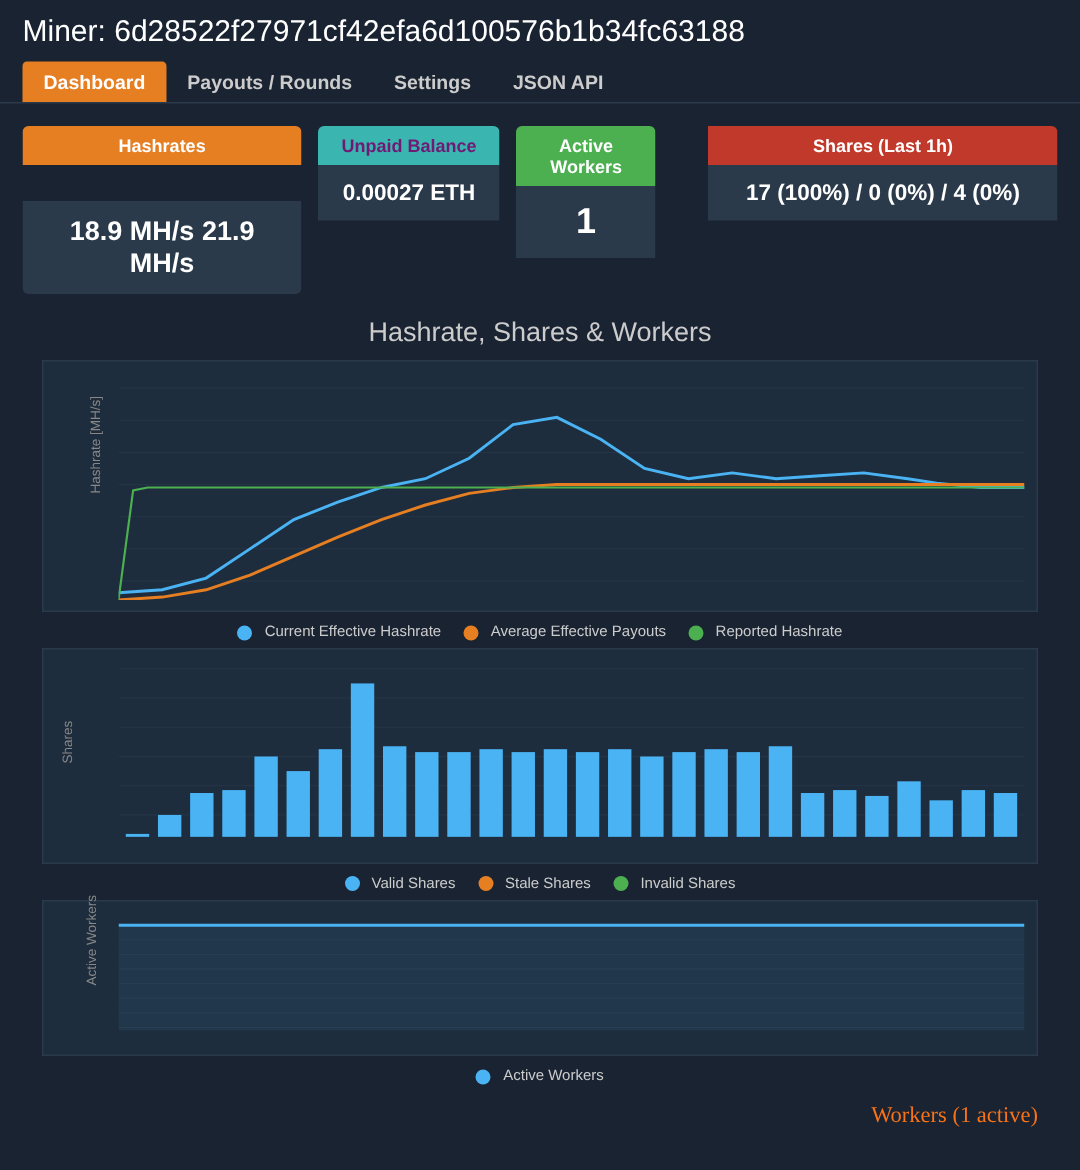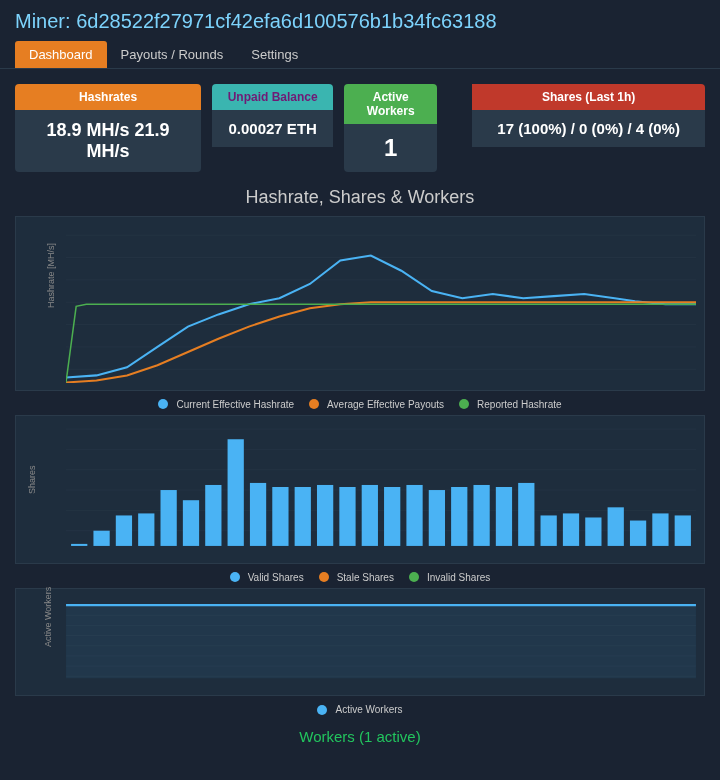--- a/index.html
+++ b/index.html
@@ -16,32 +16,33 @@
       background: #1a2332;
       padding: 10px 15px 0 15px;
       border-bottom: 1px solid #2a3a4a;
     }
     .miner-title {
       font-size: 20px;
       color: #fff;
       margin-bottom: 8px;
     }
     .miner-title span {
-      color: #7dd3fc;
+      color: #ffffff;
     }
     .nav-bar {
       display: flex;
       gap: 0;
     }
     .nav-item {
       padding: 6px 14px;
       cursor: pointer;
       color: #ccc;
       font-size: 13px;
       border-radius: 3px 3px 0 0;
+      font-weight: bold;
     }
     .nav-item.active {
       background: #e67e22;
       color: #fff;
     }
     
     .stats-row {
       display: flex;
       gap: 11px;
       padding: 15px 15px 10px 15px;
@@ -59,35 +60,35 @@
     }
     .stat-card .card-body {
       padding: 10px;
       background: #2a3a4a;
       font-size: 15px;
       font-weight: bold;
       color: #fff;
     }
     .stat-card.hashrate { flex: 2; }
     .stat-card.hashrate .card-header { background: #e67e22; color: #fff; }
-    .stat-card.hashrate .card-body { font-size: 18px; }
+    .stat-card.hashrate .card-body { font-size: 18px; margin-top: 24px; }
 
     .stat-card.unpaid { flex: 1.3; }
     .stat-card.unpaid .card-header { background: #3ab5b0; color: #701a75; }
 
     .stat-card.workers { flex: 1; }
     .stat-card.workers .card-header { background: #4caf50; color: #fff; }
     .stat-card.workers .card-body { font-size: 24px; }
 
     .stat-card.shares { flex: 2.5; padding-left: 24px; }
     .stat-card.shares .card-header { background: #c0392b; color: #fff; }
 
     
     .chart-section {
-      padding: 5px 15px;
+      padding: 5px 28px;
     }
     .chart-title {
       text-align: center;
       font-size: 18px;
       color: #ccc;
       margin-bottom: 8px;
     }
     .chart-container {
       position: relative;
       background: #1e2d3d;
@@ -121,38 +122,40 @@
       display: flex;
       align-items: center;
       gap: 8px;
     }
     .legend-dot {
       width: 10px;
       height: 10px;
       border-radius: 50%;
     }
     .workers-footer {
-      text-align: center;
+      text-align: right;
       font-size: 15px;
-      color: #22c55e;
+      color: #f97316;
       padding: 8px 0 5px 0;
+      font-family: Liberation Serif, serif;
     }
   </style>
 </head>
 <body>
 
 <div class="header">
   <div class="miner-title">
     <span>Miner:</span>
     <span>6d28522f27971cf42efa6d100576b1b34fc63188</span>
   </div>
   <div class="nav-bar">
     <div class="nav-item active">Dashboard</div>
     <div class="nav-item">Payouts / Rounds</div>
     <div class="nav-item">Settings</div>
+    <div class="nav-item">JSON API</div>
   </div>
 </div>
 
 <div class="stats-row">
   <div class="stat-card hashrate">
     <div class="card-header">Hashrates</div>
     <div class="card-body">18.9 MH/s  21.9 MH/s</div>
   </div>
   <div class="stat-card unpaid">
     <div class="card-header">Unpaid Balance</div>

